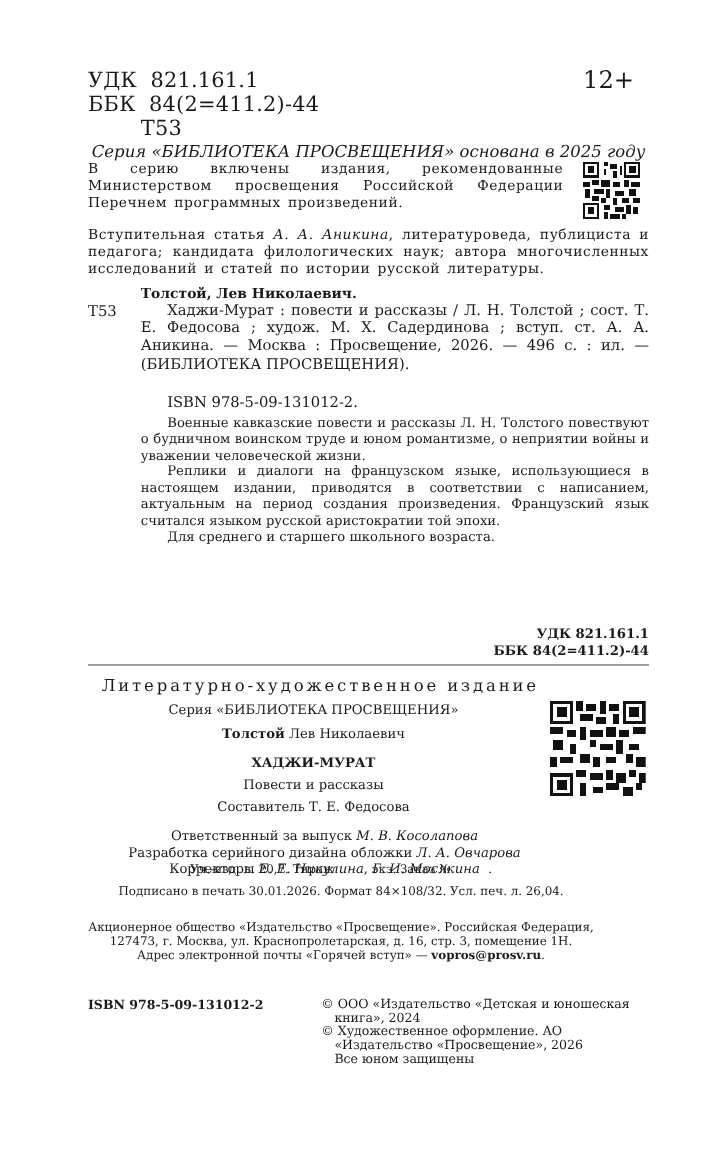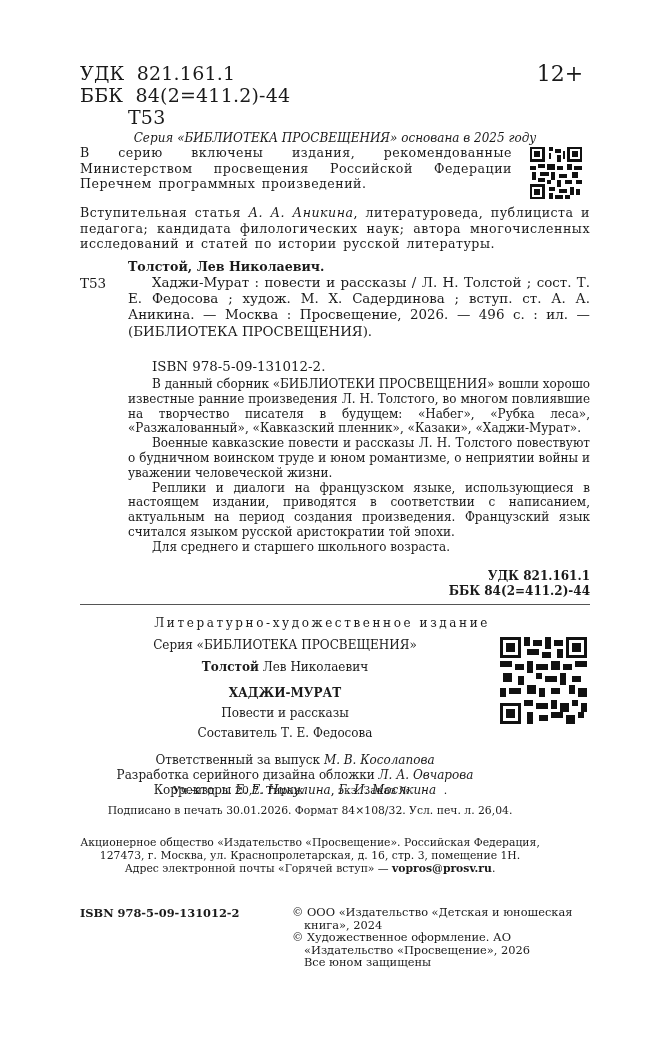--- a/index.html
+++ b/index.html
@@ -3,21 +3,21 @@
 <meta charset="utf-8">
 <style>
   html, body { margin:0; padding:0; background:#ffffff; }
   body { width:650px; height:1050px; position:relative; overflow:hidden;
          font-family:"DejaVu Serif","Liberation Serif",serif; color:#1a1a1a; }
   .abs { position:absolute; }
   .big { font-size:19px; line-height:22px; letter-spacing:0.2px; }
   .age { font-size:22px; line-height:24px; }
   .body12 { font-size:12.6px; line-height:15.6px; }
   .body11 { font-size:12px; line-height:14.8px; }
-  .small { font-size:12px; line-height:14px; }
+  .small { font-size:15px; line-height:14px; }
   .justify { text-align:justify; text-align-last:left; }
   .indent { text-indent:24px; }
   .italic { font-style:italic; }
   .bold { font-weight:bold; }
   .center { text-align:center; }
   .right { text-align:right; }
   .rule { height:1px; background:#555; }
   .spaced { letter-spacing:2.6px;text-align:right; }
   .qr { background:#fff; }
   p { margin:0; }
@@ -27,21 +27,21 @@
 
 <div class="abs big" style="left:80px; top:62px;">
   <span>УДК</span>
   <span style="margin-left:6px">821.161.1</span>
 </div>
 <div class="abs big" style="left:80px; top:84px;">
   <span>ББК</span>
   <span style="margin-left:6px">84(2=411.2)-44</span>
 </div>
 <div class="abs big" style="left:128px; top:106px;">Т53</div>
-<div class="abs age" style="left:530px; top:62px; width:60px; text-align:center;">12+</div>
+<div class="abs age" style="left:530px; top:62px; width:60px; text-align:left;">12+</div>
 
 <div class="abs italic small center" style="left:80px; top:131px; width:510px;">Серия «БИБЛИОТЕКА ПРОСВЕЩЕНИЯ» основана в 2025 году</div>
 
 <div class="abs body12 justify" style="left:80px; top:145px; width:432px; letter-spacing:0.5px; word-spacing:2px;">В серию включены издания, рекомендованные Министерством просвещения Российской Федерации Перечнем программных произведений.</div>
 <div class="abs qr" style="left:530px; top:147px; width:52px; height:52px;">
   <svg width="52" height="52" viewBox="0 0 25 25" shape-rendering="crispEdges">
     <rect width="25" height="25" fill="#fff"></rect>
     <g fill="#111">
       <rect x="0" y="0" width="7" height="7"></rect>
         <rect x="1" y="1" width="5" height="5" fill="#fff"></rect>
@@ -87,21 +87,20 @@
 <div class="abs body12 justify" style="left:80px; top:205px; width:510px; letter-spacing:0.5px; word-spacing:2px;">
   <span>Вступительная статья </span><span class="italic">А. А. Аникина</span><span>, литературоведа, публициста и педагога; кандидата филологических наук; автора многочисленных исследований и статей по истории русской литературы.</span>
 </div>
 
 <div class="abs body12 bold" style="left:128px; top:259px;">Толстой, Лев Николаевич.</div>
 <div class="abs body12" style="left:80px; top:276px; font-size:13.5px;">Т53</div>
 <div class="abs justify indent" style="left:128px; top:275px; width:462px; font-size:13.4px; line-height:16.2px;">Хаджи-Мурат : повести и рассказы / Л. Н. Толстой ; сост. Т. Е. Федосова ; худож. М. Х. Садердинова ; вступ. ст. А. А. Аникина. — Москва : Просвещение, 2026. — 496 с. : ил. — (БИБЛИОТЕКА ПРОСВЕЩЕНИЯ).</div>
 <div class="abs" style="left:152px; top:359px; font-size:13.4px; line-height:16px;">ISBN 978-5-09-131012-2.</div>
 
 <div class="abs body11" style="left:128px; top:377px; width:462px;">
-  <p class="justify indent">В данный сборник «БИБЛИОТЕКИ ПРОСВЕЩЕНИЯ» вошли хорошо известные ранние произведения Л. Н. Толстого, во многом повлиявшие на творчество писателя в будущем: «Набег», «Рубка леса», «Разжалованный», «Кавказский пленник», «Казаки», «Хаджи-Мурат».</p>
   <p class="justify indent">Военные кавказские повести и рассказы Л. Н. Толстого повествуют о будничном воинском труде и юном романтизме, о неприятии войны и уважении человеческой жизни.</p>
   <p class="justify indent">Реплики и диалоги на французском языке, использующиеся в настоящем издании, приводятся в соответствии с написанием, актуальным на период создания произведения. Французский язык считался языком русской аристократии той эпохи.</p>
   <p class="justify indent">Для среднего и старшего школьного возраста.</p>
 </div>
 <div class="abs body11 bold right" style="left:380px; top:569px; width:210px;">УДК 821.161.1</div>
 <div class="abs body11 bold right" style="left:380px; top:584px; width:210px;">ББК 84(2=411.2)-44</div>
 
 <div class="abs rule" style="left:80px; top:604px; width:510px;"></div>
 
 <div class="abs small center spaced" style="left:80px; top:616px; width:410px;">Литературно-художественное издание</div>

